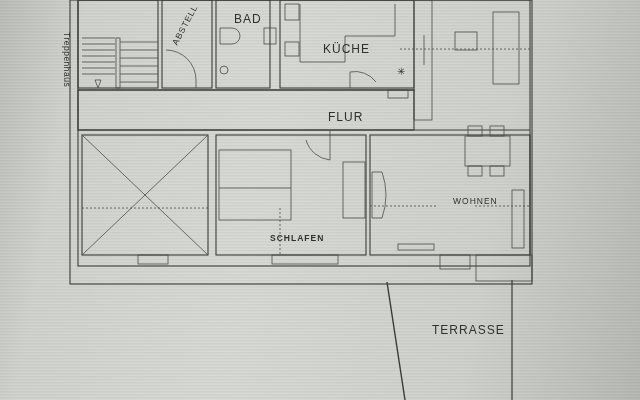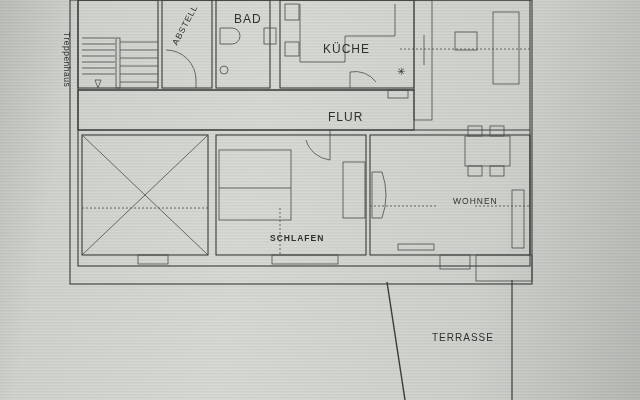--- a/index.html
+++ b/index.html
@@ -104,14 +104,14 @@
   <line class="wall" x1="512" y1="280" x2="512" y2="400" style="stroke-width:1.2"></line>
 </svg>
 
 <div class="label" style="left:72px;top:32px;transform:rotate(90deg);transform-origin:left top;font-size:8.5px;letter-spacing:0.5px;">Treppenhaus</div>
 <div class="label" style="left:170px;top:42px;transform:rotate(-62deg);transform-origin:left top;font-size:8.5px;">ABSTELL</div>
 <div class="label" style="left:234px;top:12px;">BAD</div>
 <div class="label" style="left:323px;top:42px;">KÜCHE</div>
 <div class="label" style="left:304px;top:110px;padding-left:24px;">FLUR</div>
 <div class="label" style="left:270px;top:233px;font-size:8.5px;font-weight:bold;">SCHLAFEN</div>
 <div class="label" style="left:410px;top:196px;font-size:8.5px;margin-left:43px;">WOHNEN</div>
-<div class="label" style="left:432px;top:332px;font-size:10px;">TERRASSE</div>
+<div class="label" style="left:432px;top:323px;font-size:12px;">TERRASSE</div>
 </div>
 
 </body></html>

